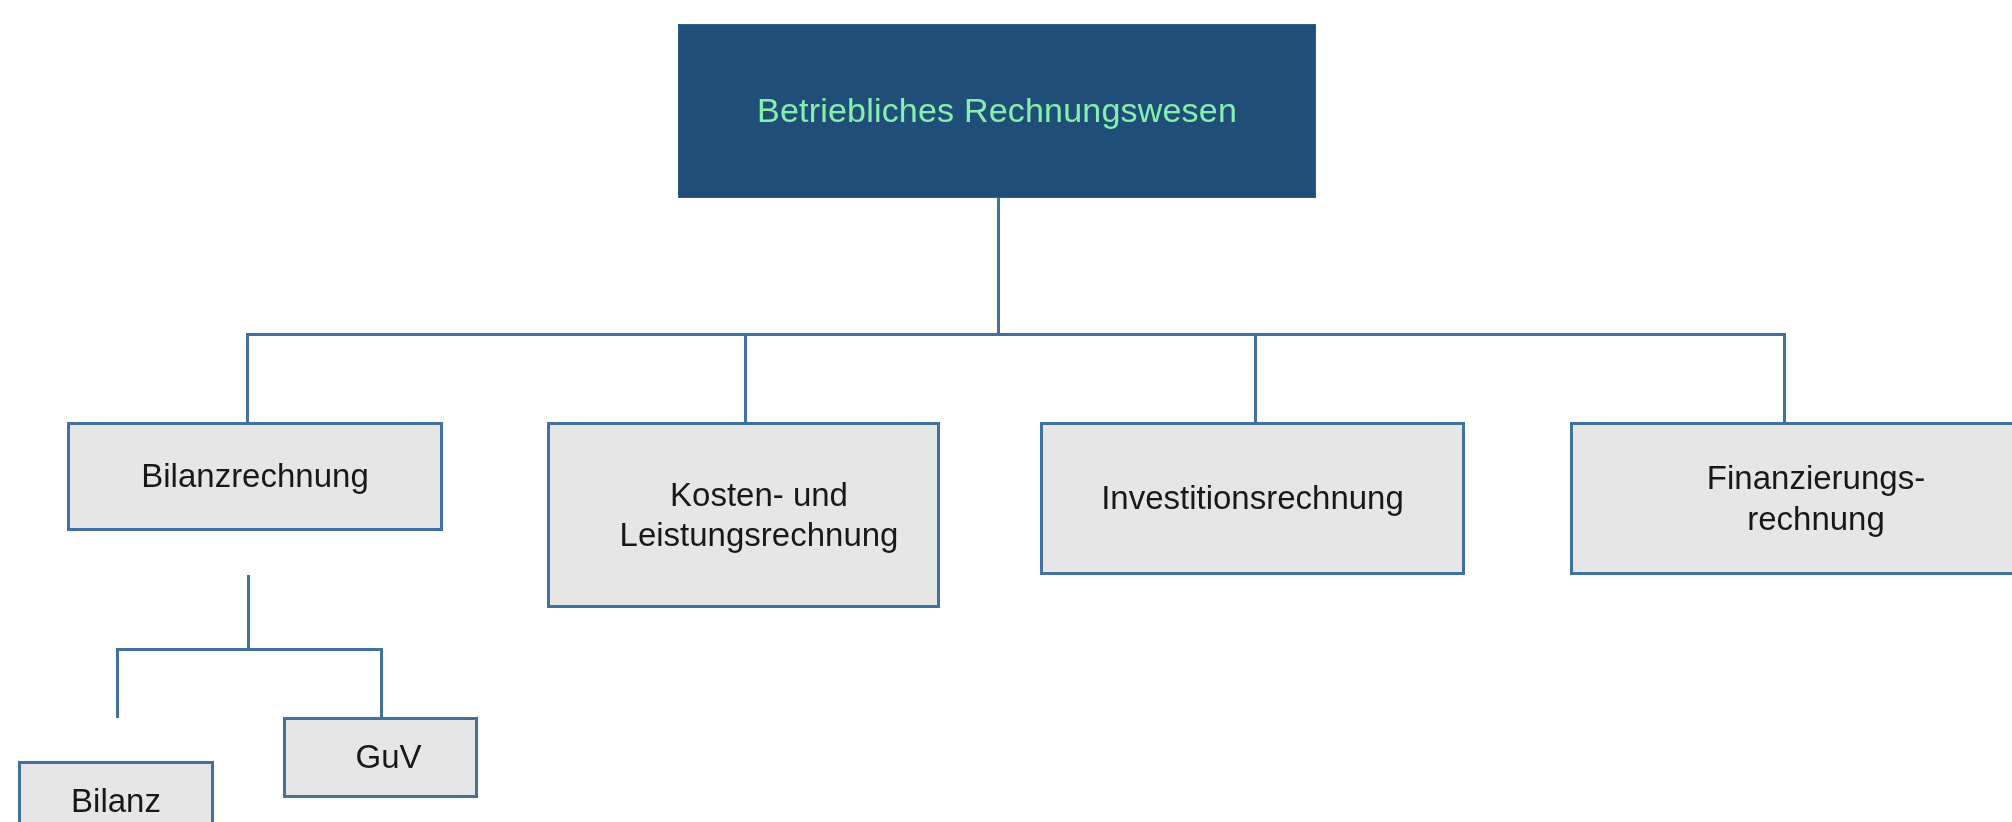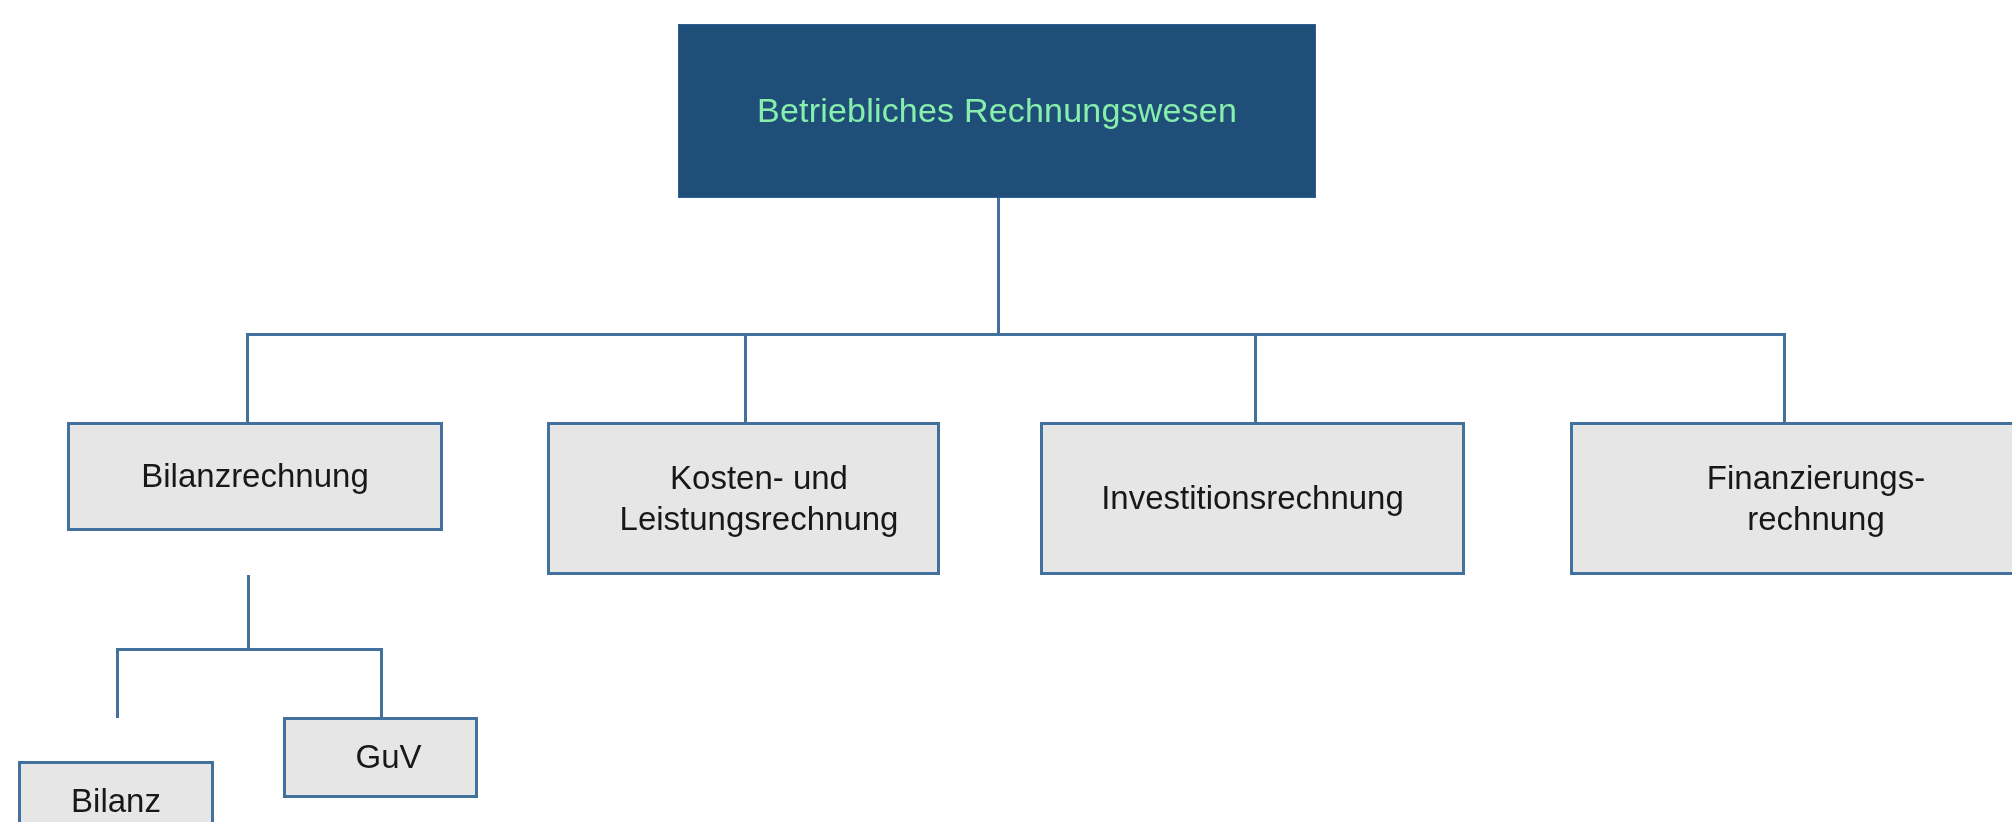--- a/index.html
+++ b/index.html
@@ -77,21 +77,21 @@
 
   <div class="connector v" style="left:246px; top:333px; height:89px;"></div>
   <div class="connector v" style="left:744px; top:333px; height:89px;"></div>
   <div class="connector v" style="left:1254px; top:333px; height:89px;"></div>
   <div class="connector v" style="left:1783px; top:333px; height:89px;"></div>
 
   <div class="node branch" style="left:67px; top:422px; width:376px; height:109px;">
     <span class="node-label">Bilanzrechnung</span>
   </div>
 
-  <div class="node branch" style="left:547px; top:422px; width:393px; height:153px;padding-left:31px;">
+  <div class="node branch" style="left:547px; top:422px; width:393px; height:186px;padding-left:31px;">
     <span class="node-label">Kosten- und
 Leistungsrechnung</span>
   </div>
 
   <div class="node branch" style="left:1040px; top:422px; width:425px; height:153px;">
     <span class="node-label">Investitionsrechnung</span>
   </div>
 
   <div class="node branch" style="left:1570px; top:422px; width:492px; height:153px;">
     <span class="node-label">Finanzierungs-

